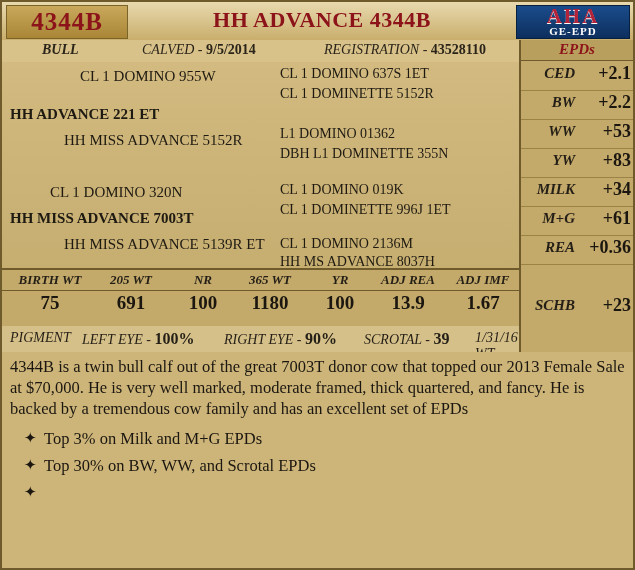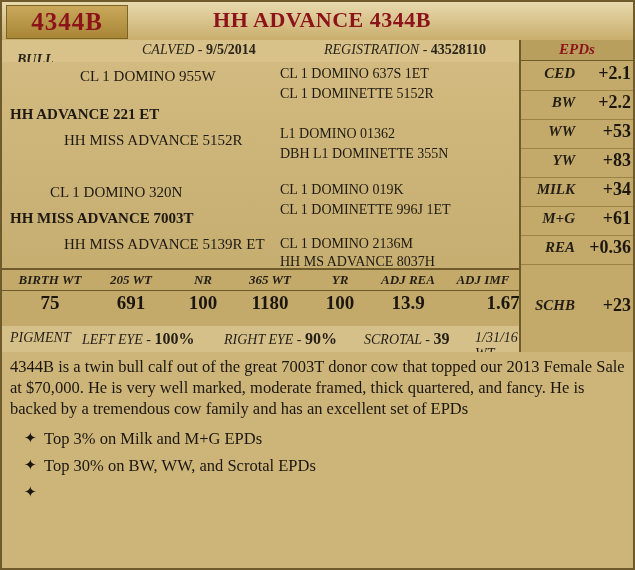--- a/index.html
+++ b/index.html
@@ -58,22 +58,22 @@
     letter-spacing:1px;
   }
 
   
   .subrow {
     position:absolute; left:0; top:38px; width:519px; height:22px;
     background:#d8c28a;
     border-bottom:1px solid #8c7536;
   }
   .sub-bull {
-    position:absolute; left:15px; top:2px;
-    font-style:italic; font-weight:bold; font-size:14px; color:#2a2419;margin-top:10px;
+    position:absolute; left:40px; top:2px;
+    font-style:italic; font-weight:bold; font-size:14px; color:#2a2419;
   }
   .sub-calved {
     position:absolute; left:140px; top:2px;
     font-size:14px; color:#2a2419;
   }
   .sub-calved i { font-style:italic; }
   .sub-calved b { font-weight:bold; font-style:normal; }
   .sub-reg {
     position:absolute; left:322px; top:2px;
     font-size:14px; color:#2a2419;
@@ -186,20 +186,24 @@
 </head>
 <body>
 
 <div class="page">
 
   <div class="header">
     <div class="tag-box">
       <span class="tag-num">4344B</span>
     </div>
     <div class="title">HH ADVANCE 4344B</div>
+    <div class="aha-logo">
+      <div class="aha-text">AHA</div>
+      <div class="ge-text">GE-EPD</div>
+    </div>
   </div>
 
   <div class="subrow">
     <div class="sub-bull">BULL</div>
     <div class="sub-calved">
       <i>CALVED -</i>
       <b>9/5/2014</b>
     </div>
     <div class="sub-reg">
       <i>REGISTRATION -</i>
@@ -238,21 +242,21 @@
       <div style="left:366px; width:80px;">ADJ REA</div>
       <div style="left:446px; width:70px;">ADJ IMF</div>
     </div>
     <div class="dt-vals">
       <div style="left:8px;   width:80px;">75</div>
       <div style="left:90px;  width:78px;">691</div>
       <div style="left:172px; width:58px;">100</div>
       <div style="left:228px; width:80px;">1180</div>
       <div style="left:310px; width:56px;">100</div>
       <div style="left:366px; width:80px;">13.9</div>
-      <div style="left:466px; width:70px;">1.67</div>
+      <div style="left:446px; width:70px;">1.67</div>
     </div>
   </div>
 
   <div class="pigrow">
     <span style="left:8px;"><i>PIGMENT</i></span>
     <span style="left:80px;"><i>LEFT EYE -</i> <b>100%</b></span>
     <span style="left:222px;"><i>RIGHT EYE -</i> <b>90%</b></span>
     <span style="left:362px;"><i>SCROTAL -</i> <b>39</b></span>
     <span style="left:473px;"><i>1/31/16 WT -</i> <b>1440</b></span>
   </div>

